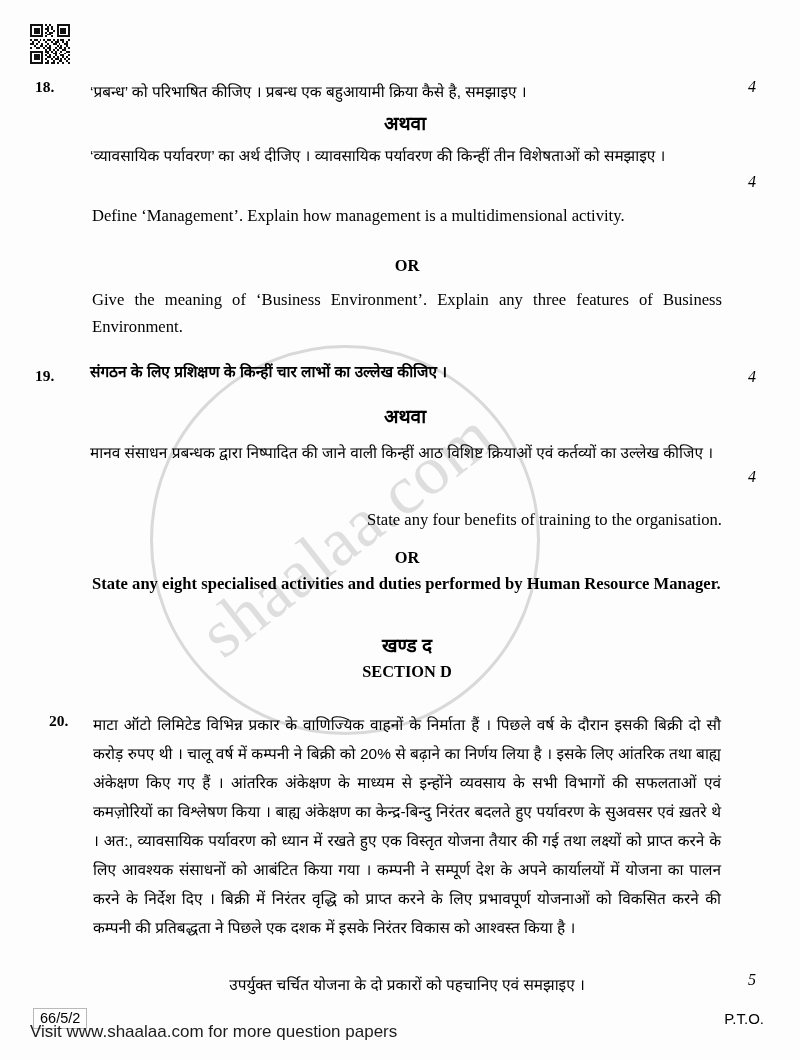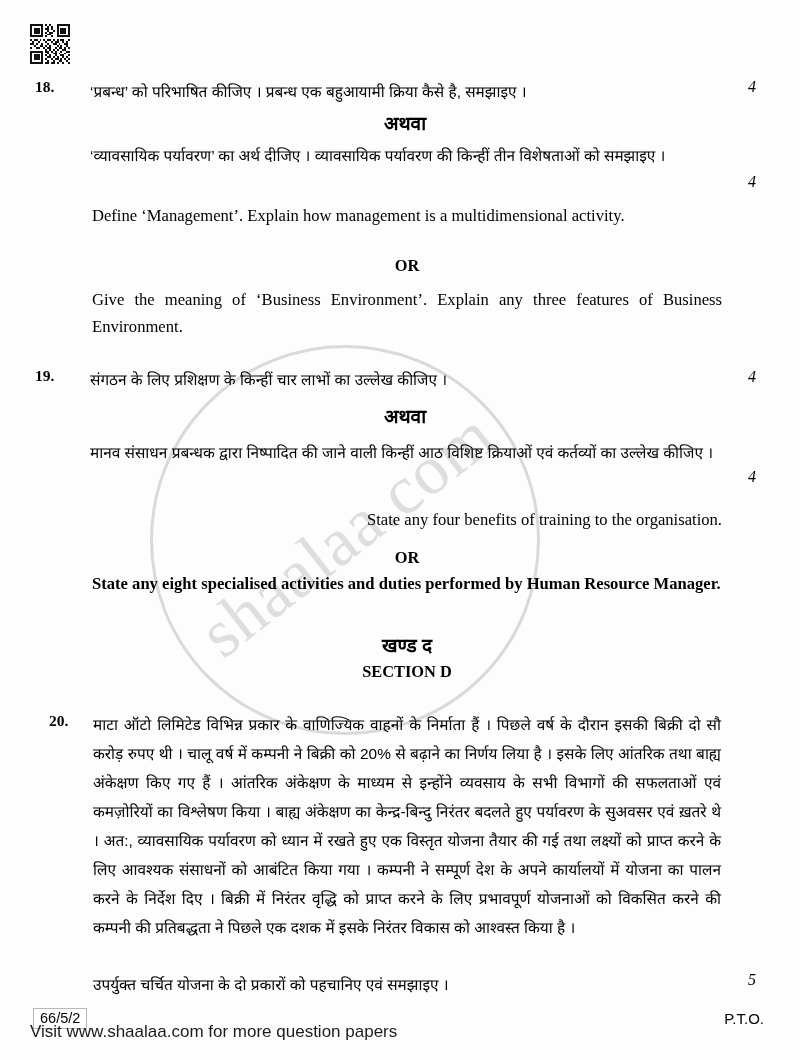--- a/index.html
+++ b/index.html
@@ -301,42 +301,42 @@
     <div class="marks" style="left:748px; top:173px;">4</div>
 
     <div class="blk en" style="left:92px; top:202px; width:630px;">Define ‘Management’. Explain how management is a multidimensional activity.</div>
 
     <div class="blk ctr-en" style="left:92px; top:256px; width:630px;">OR</div>
 
     <div class="blk en" style="left:92px; top:286px; width:630px;">Give the meaning of ‘Business Environment’. Explain any three features of Business Environment.</div>
 
     <div class="blk qnum" style="left:35px; top:367px;">19.</div>
 
-    <div class="blk hi nj" style="left:90px; top:366px; width:630px;">संगठन के लिए प्रशिक्षण के किन्हीं चार लाभों का उल्लेख कीजिए ।</div>
+    <div class="blk hi nj" style="left:90px; top:358px; width:630px;font-weight:bold;">संगठन के लिए प्रशिक्षण के किन्हीं चार लाभों का उल्लेख कीजिए ।</div>
     <div class="marks" style="left:748px; top:368px;">4</div>
 
     <div class="blk ctr-hi" style="left:90px; top:403px; width:630px;">अथवा</div>
 
     <div class="blk hi" style="left:90px; top:439px; width:632px;">मानव संसाधन प्रबन्धक द्वारा निष्पादित की जाने वाली किन्हीं आठ विशिष्ट क्रियाओं एवं कर्तव्यों का उल्लेख कीजिए ।</div>
     <div class="marks" style="left:748px; top:468px;">4</div>
 
     <div class="blk en nj" style="left:92px; top:506px; width:630px;">State any four benefits of training to the organisation.</div>
 
     <div class="blk ctr-en" style="left:92px; top:548px; width:630px;">OR</div>
 
     <div class="blk en" style="left:92px; top:570px; width:630px;font-weight:bold;">State any eight specialised activities and duties performed by Human Resource Manager.</div>
 
     <div class="blk ctr-hi" style="left:92px; top:632px; width:630px;">खण्ड द</div>
     <div class="blk ctr-en" style="left:92px; top:662px; width:630px;">SECTION D</div>
 
     <div class="blk qnum" style="left:49px; top:712px;text-align:right;">20.</div>
 
     <div class="blk hi" style="left:93px; top:710px; width:628px; line-height:29px;">माटा ऑटो लिमिटेड विभिन्न प्रकार के वाणिज्यिक वाहनों के निर्माता हैं । पिछले वर्ष के दौरान इसकी बिक्री दो सौ करोड़ रुपए थी । चालू वर्ष में कम्पनी ने बिक्री को 20% से बढ़ाने का निर्णय लिया है । इसके लिए आंतरिक तथा बाह्य अंकेक्षण किए गए हैं । आंतरिक अंकेक्षण के माध्यम से इन्होंने व्यवसाय के सभी विभागों की सफलताओं एवं कमज़ोरियों का विश्लेषण किया । बाह्य अंकेक्षण का केन्द्र-बिन्दु निरंतर बदलते हुए पर्यावरण के सुअवसर एवं ख़तरे थे । अत:, व्यावसायिक पर्यावरण को ध्यान में रखते हुए एक विस्तृत योजना तैयार की गई तथा लक्ष्यों को प्राप्त करने के लिए आवश्यक संसाधनों को आबंटित किया गया । कम्पनी ने सम्पूर्ण देश के अपने कार्यालयों में योजना का पालन करने के निर्देश दिए । बिक्री में निरंतर वृद्धि को प्राप्त करने के लिए प्रभावपूर्ण योजनाओं को विकसित करने की कम्पनी की प्रतिबद्धता ने पिछले एक दशक में इसके निरंतर विकास को आश्वस्त किया है ।</div>
 
-    <div class="blk hi nj" style="left:93px; top:971px; width:628px;">उपर्युक्त चर्चित योजना के दो प्रकारों को पहचानिए एवं समझाइए ।</div>
+    <div class="blk hi nj" style="left:93px; top:971px; width:628px;text-align:center;">उपर्युक्त चर्चित योजना के दो प्रकारों को पहचानिए एवं समझाइए ।</div>
     <div class="marks" style="left:748px; top:971px;">5</div>
 
     <div id="code-box">66/5/2</div>
     <div id="pto">P.T.O.</div>
     <div id="promo">Visit www.shaalaa.com for more question papers</div>
 
   </div>
 </div>
 
 </body></html>

